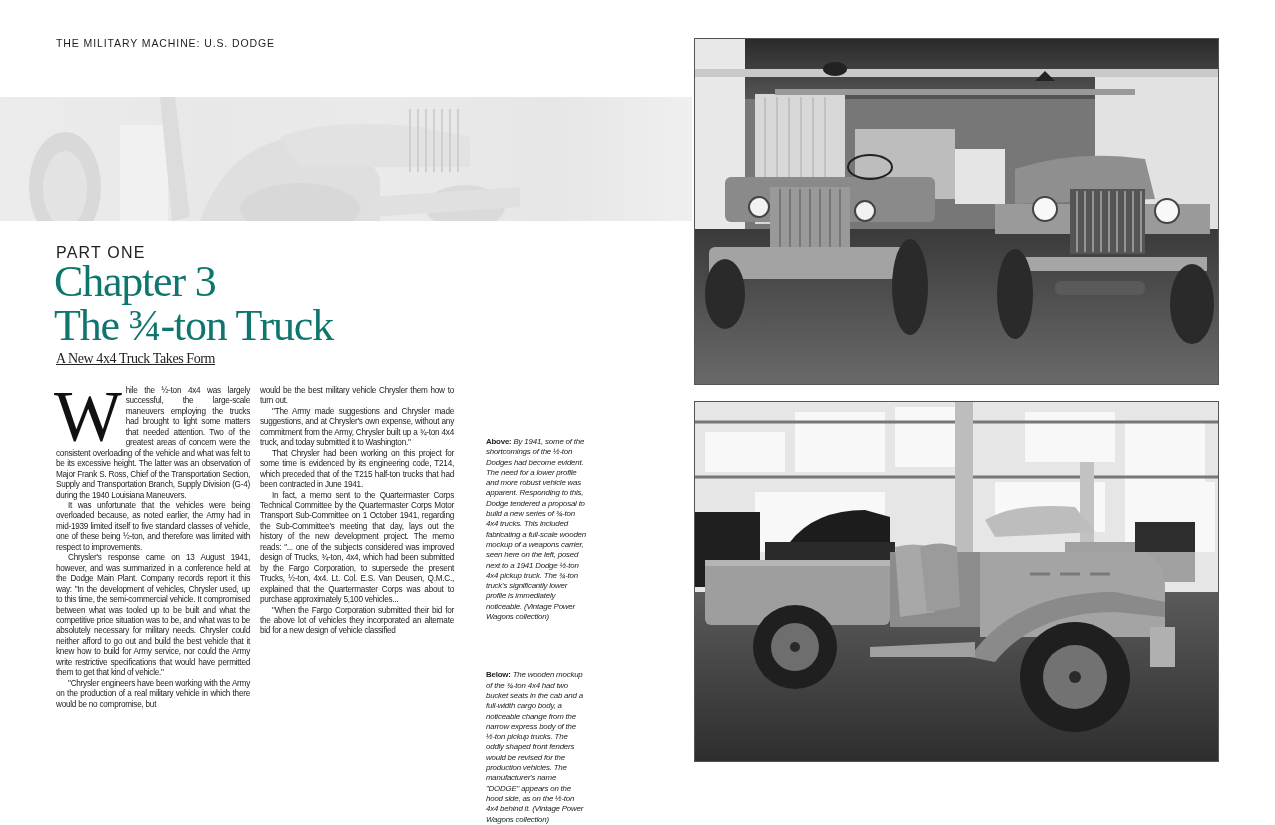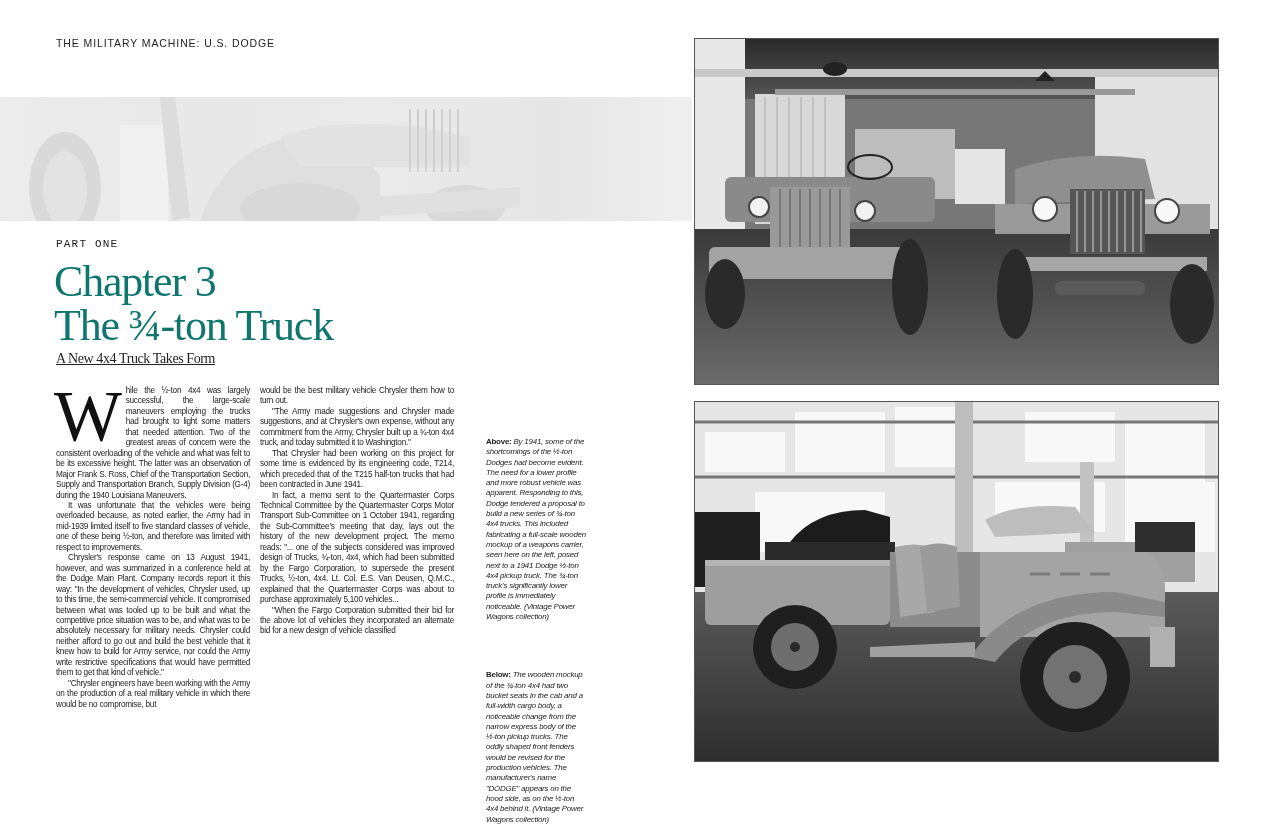--- a/index.html
+++ b/index.html
@@ -12,22 +12,22 @@
   }
 
   .banner {
     position: absolute; left: 0; top: 97px; width: 692px; height: 124px;
     background: linear-gradient(90deg, #ececec 0%, #e8e8e8 30%, #eaeaea 55%, #e6e6e6 80%, #efefef 100%);
     overflow: hidden;
   }
   .banner svg { position: absolute; left: 0; top: 0; }
 
   .part-label {
-    position: absolute; left: 56px; top: 238px;
-    font-size: 11px; letter-spacing: 1.2px; color: #222; font-family: Liberation Mono, monospace;
+    position: absolute; left: 56px; top: 244px;
+    font-size: 16px; letter-spacing: 1.2px; color: #222;
   }
   .chapter-title {
     position: absolute; left: 54px; top: 260px;
     font-family: "Liberation Serif", serif; font-size: 44px; line-height: 44px;
     letter-spacing: -1.2px; color: #0f766e; font-weight: normal;
   }
   .chapter-title .line { display: block; }
   .subtitle {
     position: absolute; left: 56px; top: 351px;
     font-family: "Liberation Serif", serif; font-size: 14px; letter-spacing: -0.4px; color: #222; text-decoration: underline;

